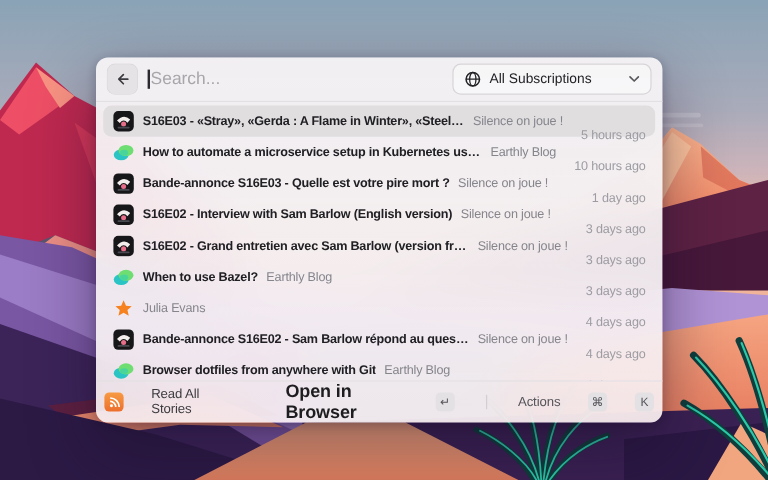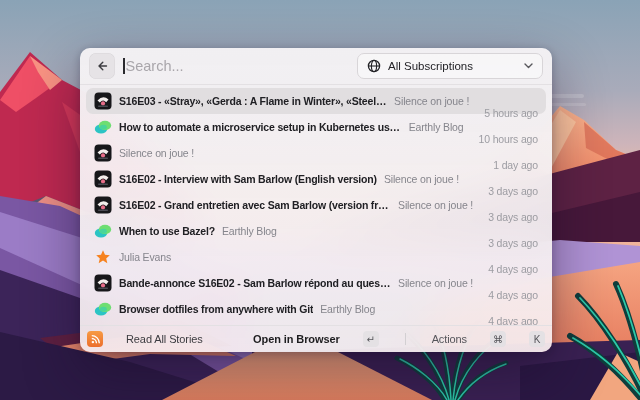--- a/index.html
+++ b/index.html
@@ -26,21 +26,21 @@
     box-shadow:inset 0 0 0 .5px rgba(0,0,0,.06);
   }
   .search-wrap{flex:1;display:flex;align-items:center;min-width:0;}
   .caret{width:1.5px;height:16px;background:#2a2a2e;margin-right:1px;flex:0 0 auto;}
   .search-input{
     flex:1;border:none;outline:none;background:transparent;
     font-family:inherit;font-size:14.5px;color:#1d1d1f;min-width:0;padding:0;
   }
   .search-input::placeholder{color:#a9a6ab;}
   .filter{
-    flex:0 0 auto;width:186px;height:26px;box-sizing:border-box;border:1px solid #d8d5d8;border-radius:7px;
+    flex:0 0 auto;width:166px;height:26px;box-sizing:border-box;border:1px solid #d8d5d8;border-radius:7px;
     background:rgba(255,255,255,.45);display:flex;align-items:center;gap:7px;padding:0 9px;cursor:pointer;
   }
   .filter-label{font-size:11.5px;font-weight:500;color:#232327;white-space:nowrap;}
   .divider{height:1px;background:#e3e0e3;flex:0 0 1px;margin:0;}
   
   .list{flex:1;padding:3px 6px 3px 6px;overflow:hidden;}
   .row{
     height:26px;display:flex;align-items:center;gap:7px;padding:0 8px;border-radius:7px;cursor:pointer;
   }
   .row.selected{background:#e1dee0;}
@@ -53,21 +53,21 @@
   .row .time{font-size:10.5px;letter-spacing:-.15px;color:#9c9ca2;white-space:nowrap;margin-left:auto;flex:0 0 auto;padding-left:8px;margin-top:24px;}
   
   .footer{flex:0 0 26px;display:flex;align-items:center;padding:0 7px;gap:23px;}
   .rss-badge{
     width:16px;height:16px;border-radius:4px;flex:0 0 auto;
     background:linear-gradient(180deg,#f79b43,#ec6f2d);
     display:flex;align-items:center;justify-content:center;
   }
   .footer-left-label{font-size:11px;color:#3c3c40;letter-spacing:-.1px;}
   .footer-spacer{flex:1;}
-  .primary-action{font-size:11px;font-weight:700;color:#1d1d1f;letter-spacing:-.1px;cursor:pointer;text-align:right;}
+  .primary-action{font-size:15px;font-weight:700;color:#1d1d1f;letter-spacing:-.1px;cursor:pointer;}
   .kbd{
     min-width:16px;height:16px;padding:0 3px;border-radius:4px;background:#e4e1e4;
     display:flex;align-items:center;justify-content:center;
     font-size:10px;color:#55555a;box-sizing:border-box;
   }
   .vdiv{width:1px;height:12px;background:#d2cfd2;margin:0 3px;}
   .secondary-action{font-size:11px;color:#55555a;letter-spacing:-.1px;cursor:pointer;}
 </style>
 </head>
 <body>
@@ -228,20 +228,21 @@
   </div>
       <div class="row">
     <span class="row-icon">
           <svg width="18" height="18" viewBox="0 0 18 18">
             <rect x="0.5" y="0.5" width="17" height="17" rx="4" fill="#17171a"></rect>
             <path d="M3.5 8.5 Q9 2.5 14.5 7.5 L12.2 10.2 Q9 6.5 5.8 10.5 Z" fill="#f3eeec"></path>
             <circle cx="9" cy="11.4" r="2.1" fill="#e86e8a"></circle>
             <rect x="4" y="13.6" width="10" height="1.4" rx="0.7" fill="#4a4a52"></rect>
           </svg>
         </span>
+    <span class="title">Bande-annonce S16E03 - Quelle est votre pire mort ?</span>
     <span class="source">Silence on joue !</span>
     <span class="time">1 day ago</span>
   </div>
       <div class="row">
     <span class="row-icon">
           <svg width="18" height="18" viewBox="0 0 18 18">
             <rect x="0.5" y="0.5" width="17" height="17" rx="4" fill="#17171a"></rect>
             <path d="M3.5 8.5 Q9 2.5 14.5 7.5 L12.2 10.2 Q9 6.5 5.8 10.5 Z" fill="#f3eeec"></path>
             <circle cx="9" cy="11.4" r="2.1" fill="#e86e8a"></circle>
             <rect x="4" y="13.6" width="10" height="1.4" rx="0.7" fill="#4a4a52"></rect>

